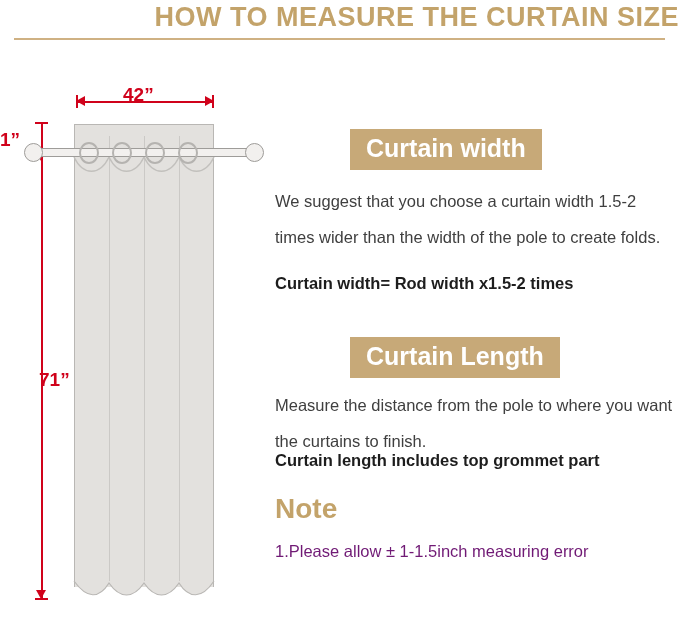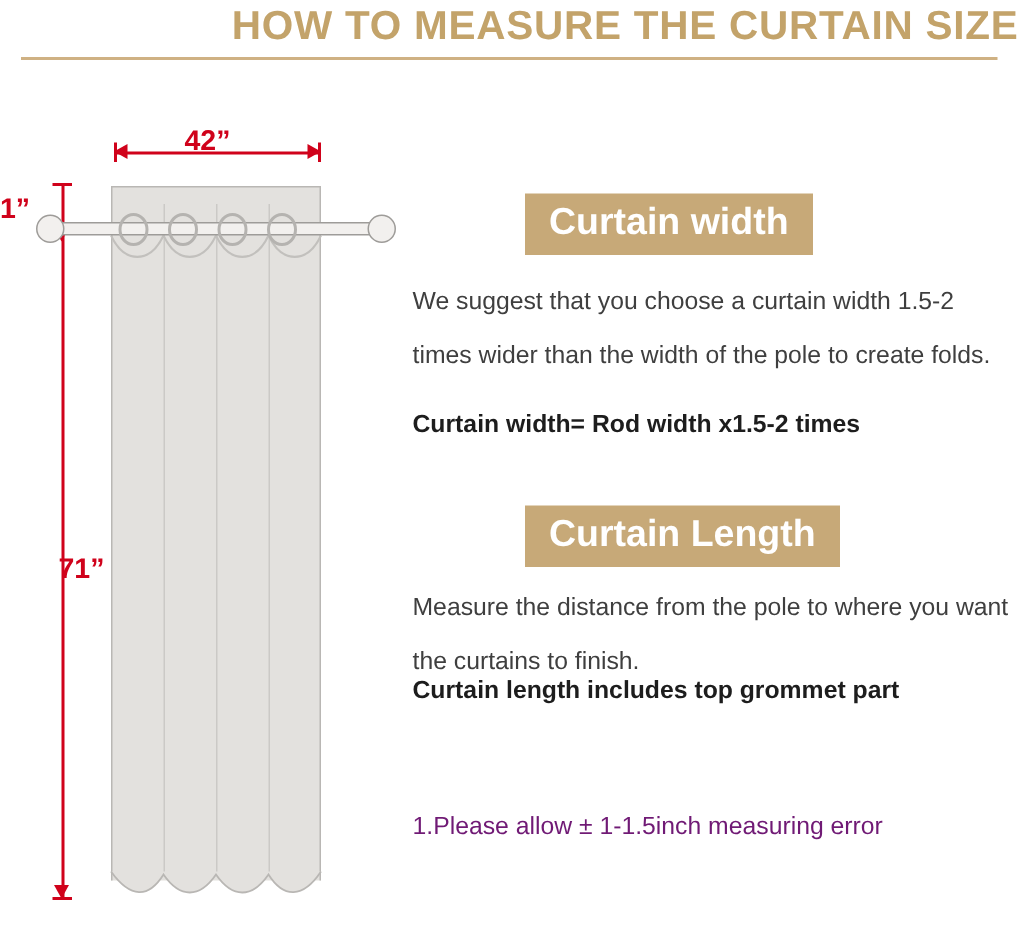--- a/index.html
+++ b/index.html
@@ -267,16 +267,17 @@
 <div id="content">
 
   <div class="heading-bar" id="hb-width">Curtain width</div>
   <div class="para" id="p-width">We suggest that you choose a curtain width 1.5-2 times wider than the width of the pole to create folds.</div>
   <div class="bold-line" id="b-width">Curtain width= Rod width x1.5-2 times</div>
 
   <div class="heading-bar" id="hb-length">Curtain Length</div>
   <div class="para" id="p-length">Measure the distance from the pole to where you want the curtains to finish.</div>
   <div class="bold-line" id="b-length">Curtain length includes top grommet part</div>
 
+  <div id="note-title">Note</div>
   <div id="note-list">
     <span class="note-item">1.Please allow ± 1-1.5inch measuring error</span>
   </div>
 </div>
 
 </body></html>

